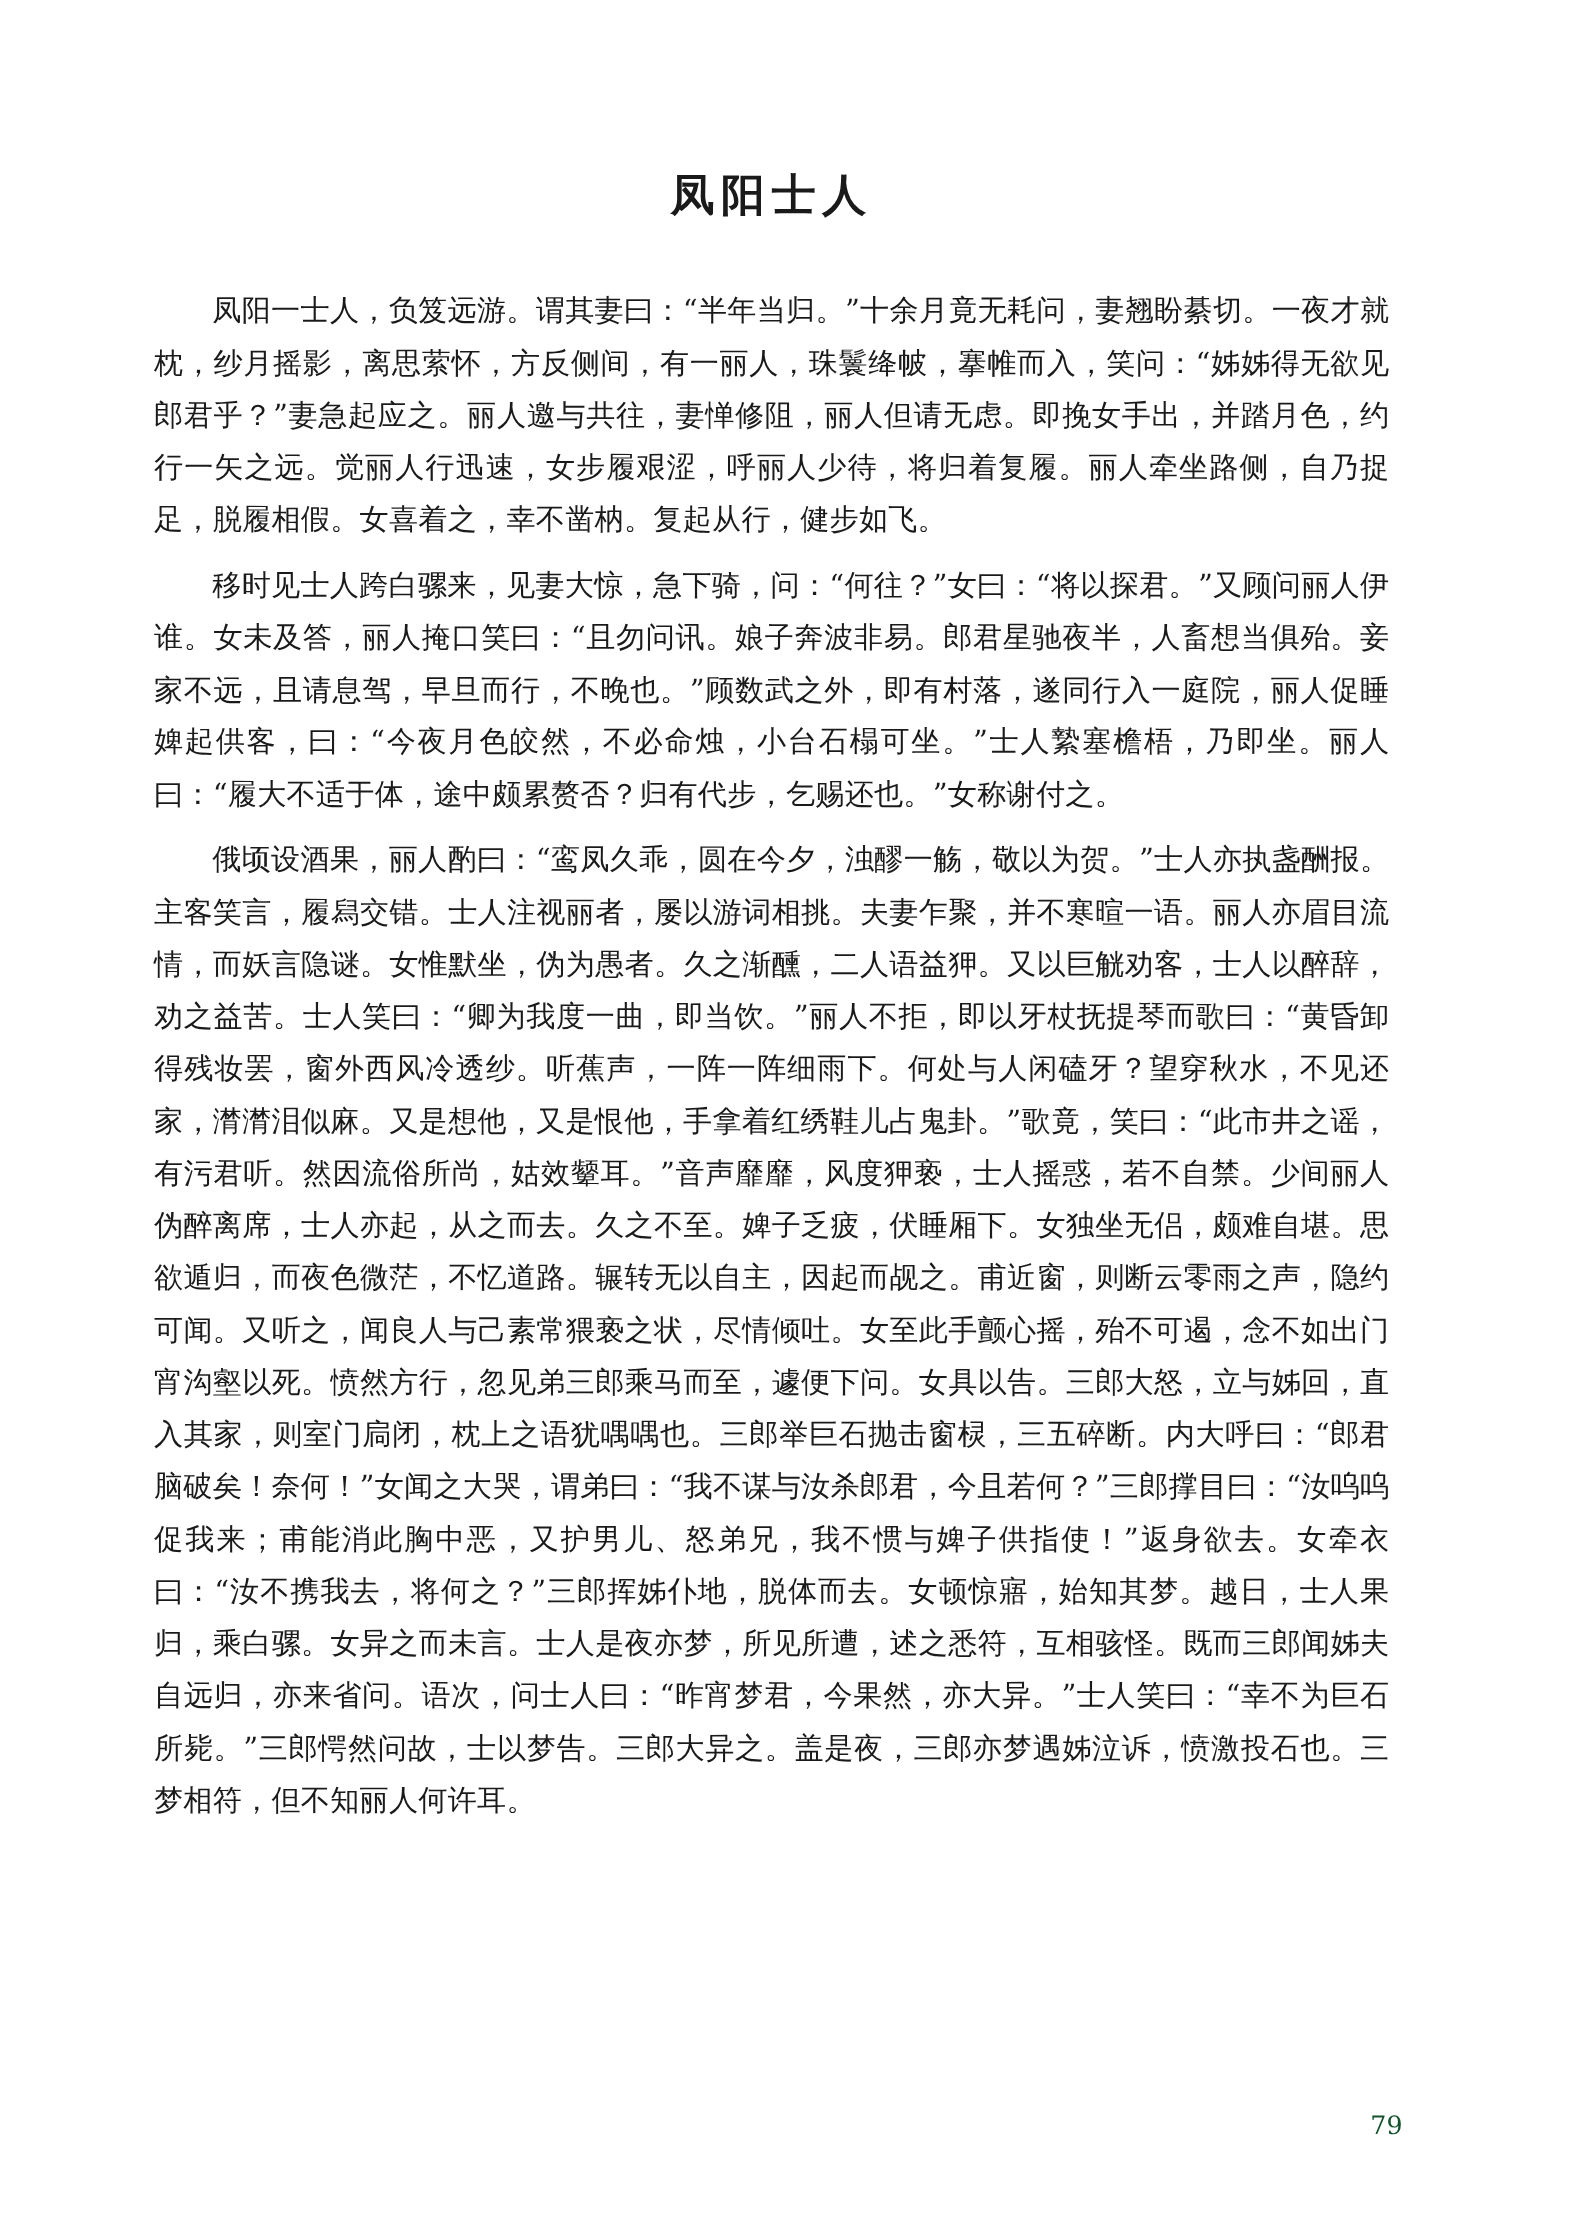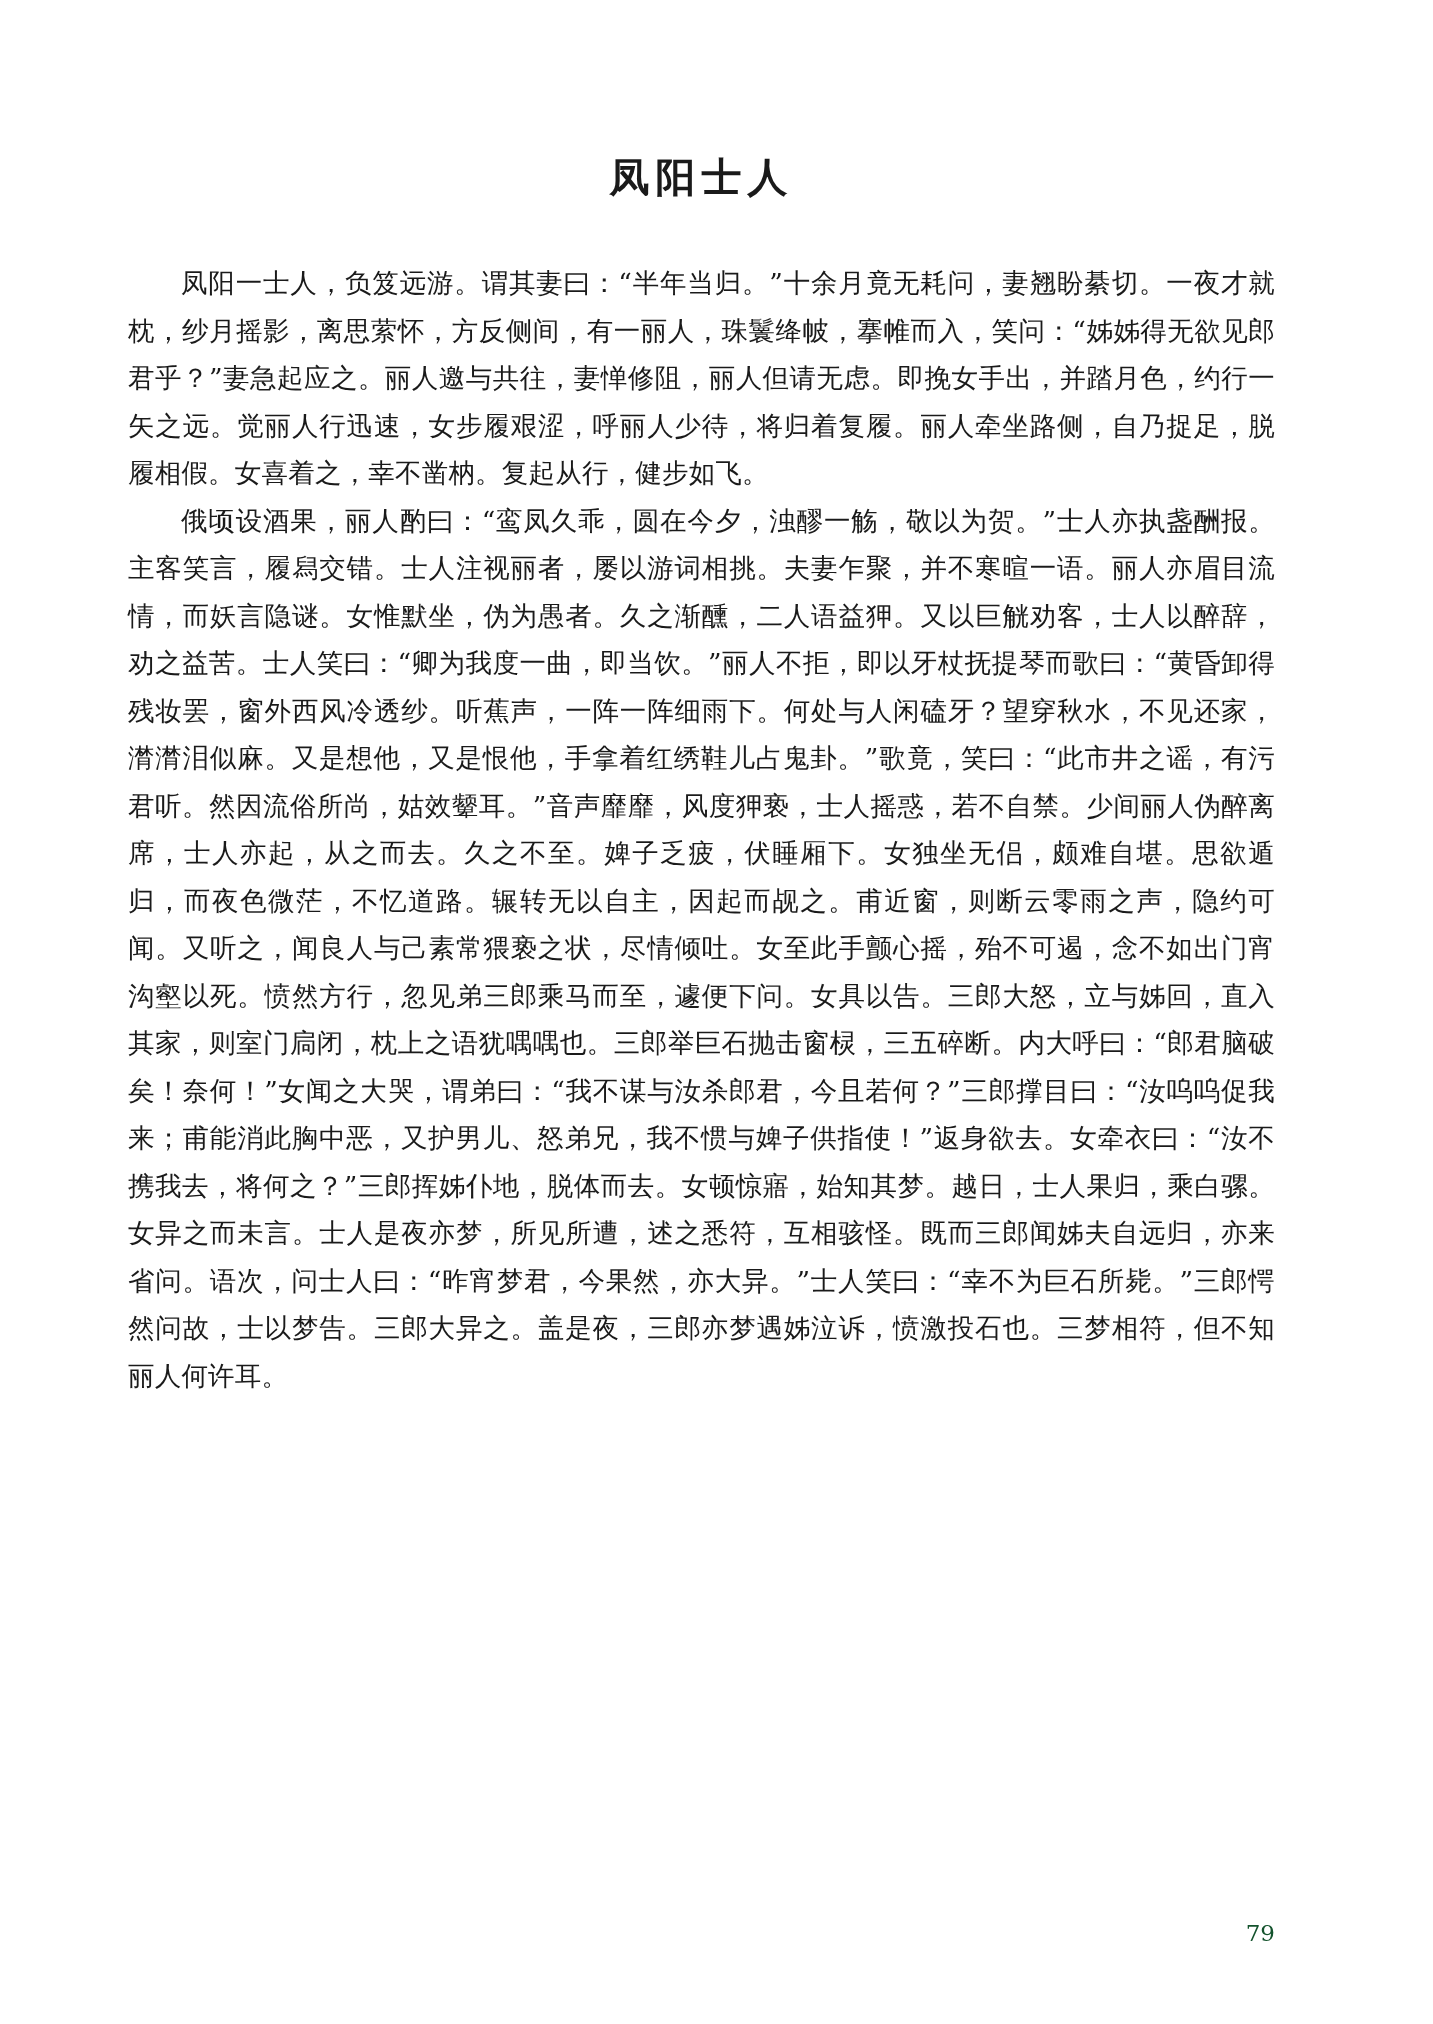--- a/index.html
+++ b/index.html
@@ -32,35 +32,36 @@
     font-family: "DejaVu Serif", "Liberation Serif", serif;
   }
   .body-text {
     font-size: 26.5px;
     line-height: 47.5px;
     text-align: justify;
     text-justify: inter-ideograph;
     letter-spacing: 0.2px;
   }
   .body-text p {
-    margin: 0;
+    margin: 12px;
     text-indent: 2em;
   }
   .page-number {
     position: absolute;
     right: 128px;
     bottom: 78px;
     font-size: 23px;
     font-family: "DejaVu Serif", "Liberation Serif", serif;
     color: #14532d;
   }
 </style>
 </head>
 <body>
 
 <div class="page">
   <h1 class="doc-title">凤阳士人</h1>
   <div class="body-text">
     <p>凤阳一士人，负笈远游。谓其妻曰：“半年当归。”十余月竟无耗问，妻翘盼綦切。一夜才就枕，纱月摇影，离思萦怀，方反侧间，有一丽人，珠鬟绛帔，搴帷而入，笑问：“姊姊得无欲见郎君乎？”妻急起应之。丽人邀与共往，妻惮修阻，丽人但请无虑。即挽女手出，并踏月色，约行一矢之远。觉丽人行迅速，女步履艰涩，呼丽人少待，将归着复履。丽人牵坐路侧，自乃捉足，脱履相假。女喜着之，幸不凿枘。复起从行，健步如飞。</p>
+    <p>移时见士人跨白骡来，见妻大惊，急下骑，问：“何往？”女曰：“将以探君。”又顾问丽人伊谁。女未及答，丽人掩口笑曰：“且勿问讯。娘子奔波非易。郎君星驰夜半，人畜想当俱殆。妾家不远，且请息驾，早旦而行，不晚也。”顾数武之外，即有村落，遂同行入一庭院，丽人促睡婢起供客，曰：“今夜月色皎然，不必命烛，小台石榻可坐。”士人縶塞檐梧，乃即坐。丽人曰：“履大不适于体，途中颇累赘否？归有代步，乞赐还也。”女称谢付之。</p>
     <p>俄顷设酒果，丽人酌曰：“鸾凤久乖，圆在今夕，浊醪一觞，敬以为贺。”士人亦执盏酬报。主客笑言，履舄交错。士人注视丽者，屡以游词相挑。夫妻乍聚，并不寒暄一语。丽人亦眉目流情，而妖言隐谜。女惟默坐，伪为愚者。久之渐醺，二人语益狎。又以巨觥劝客，士人以醉辞，劝之益苦。士人笑曰：“卿为我度一曲，即当饮。”丽人不拒，即以牙杖抚提琴而歌曰：“黄昏卸得残妆罢，窗外西风冷透纱。听蕉声，一阵一阵细雨下。何处与人闲磕牙？望穿秋水，不见还家，潸潸泪似麻。又是想他，又是恨他，手拿着红绣鞋儿占鬼卦。”歌竟，笑曰：“此市井之谣，有污君听。然因流俗所尚，姑效颦耳。”音声靡靡，风度狎亵，士人摇惑，若不自禁。少间丽人伪醉离席，士人亦起，从之而去。久之不至。婢子乏疲，伏睡厢下。女独坐无侣，颇难自堪。思欲遁归，而夜色微茫，不忆道路。辗转无以自主，因起而觇之。甫近窗，则断云零雨之声，隐约可闻。又听之，闻良人与己素常猥亵之状，尽情倾吐。女至此手颤心摇，殆不可遏，念不如出门宵沟壑以死。愤然方行，忽见弟三郎乘马而至，遽便下问。女具以告。三郎大怒，立与姊回，直入其家，则室门扃闭，枕上之语犹喁喁也。三郎举巨石抛击窗棂，三五碎断。内大呼曰：“郎君脑破矣！奈何！”女闻之大哭，谓弟曰：“我不谋与汝杀郎君，今且若何？”三郎撑目曰：“汝呜呜促我来；甫能消此胸中恶，又护男儿、怒弟兄，我不惯与婢子供指使！”返身欲去。女牵衣曰：“汝不携我去，将何之？”三郎挥姊仆地，脱体而去。女顿惊寤，始知其梦。越日，士人果归，乘白骡。女异之而未言。士人是夜亦梦，所见所遭，述之悉符，互相骇怪。既而三郎闻姊夫自远归，亦来省问。语次，问士人曰：“昨宵梦君，今果然，亦大异。”士人笑曰：“幸不为巨石所毙。”三郎愕然问故，士以梦告。三郎大异之。盖是夜，三郎亦梦遇姊泣诉，愤激投石也。三梦相符，但不知丽人何许耳。</p>
   </div>
   <div class="page-number">79</div>
 </div>
 
 </body></html>

